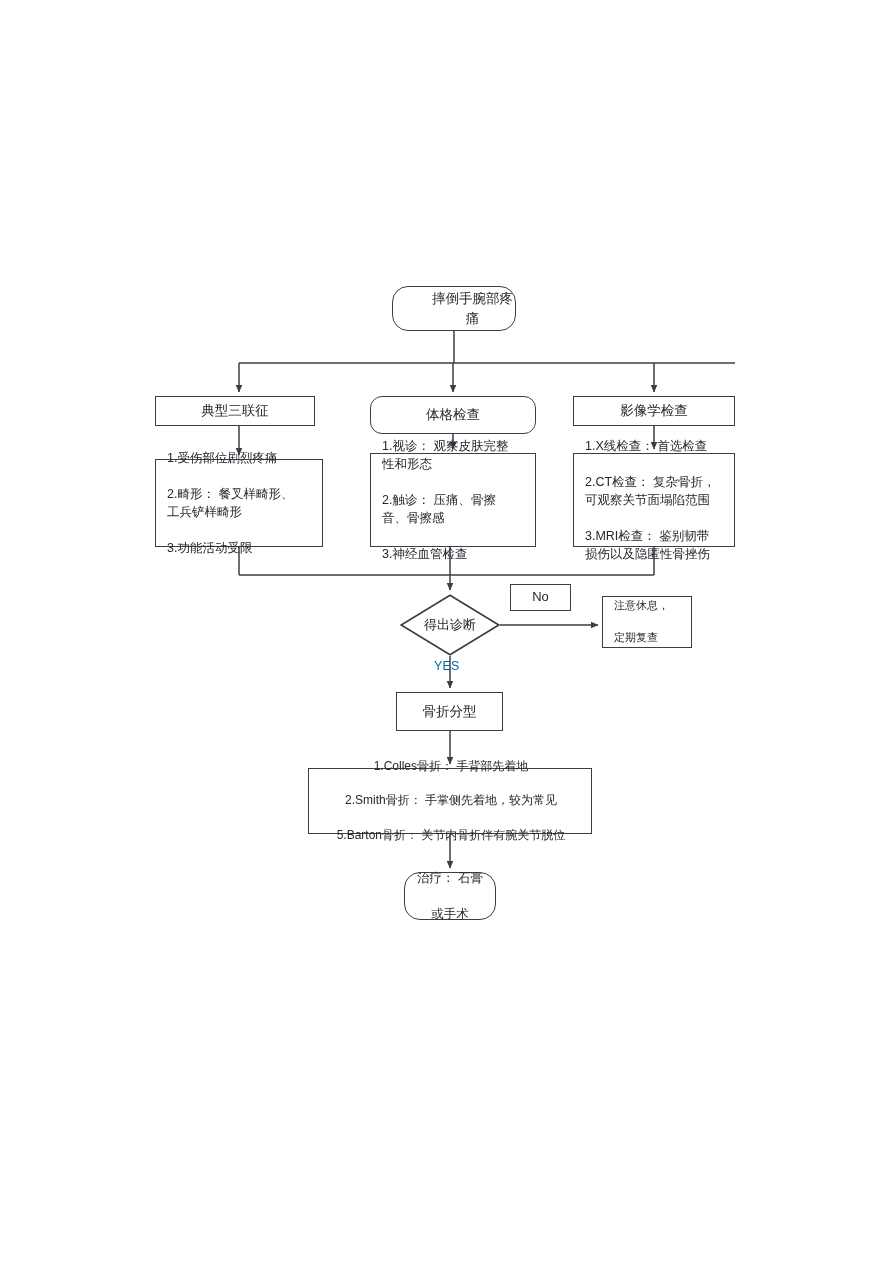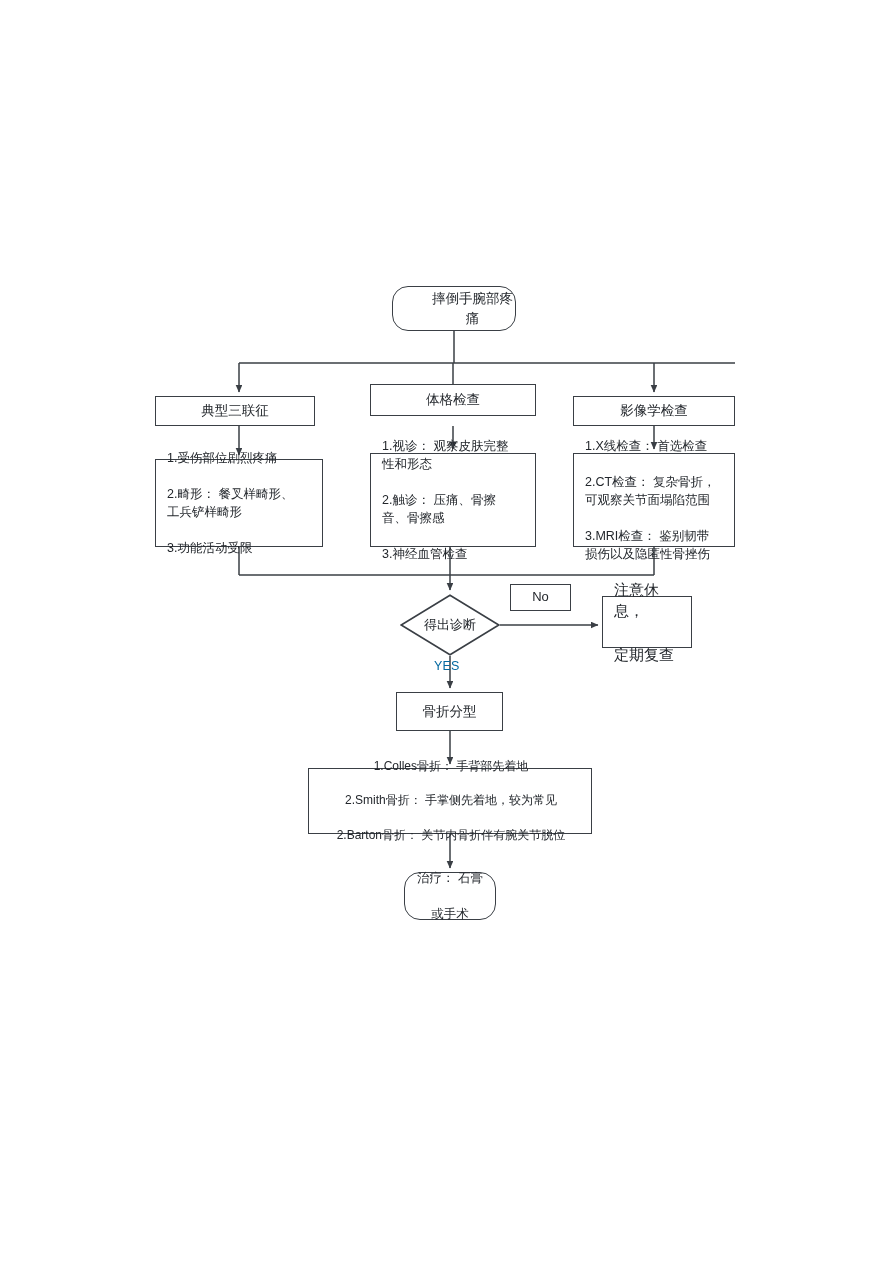--- a/index.html
+++ b/index.html
@@ -72,27 +72,27 @@
     display: flex;
     align-items: center;
     justify-content: center;
     font-size: 13px;
     color: #23272c;
     pointer-events: none;
   }
   
   #node-start      { left: 392px; top: 286px; width: 124px; height: 45px;  font-size: 13.5px; padding-left: 37px; }
   #node-col1-head  { left: 155px; top: 396px; width: 160px; height: 30px;  font-size: 13.5px; }
-  #node-col2-head  { left: 370px; top: 384px; width: 166px; height: 32px;  font-size: 13.5px; }
+  #node-col2-head  { left: 370px; top: 396px; width: 166px; height: 38px;  font-size: 13.5px; border-radius: 12px; }
   #node-col3-head  { left: 573px; top: 396px; width: 162px; height: 30px;  font-size: 13.5px; }
   #node-col1-body  { left: 155px; top: 459px; width: 168px; height: 88px;  font-size: 12.5px; }
   #node-col2-body  { left: 370px; top: 453px; width: 166px; height: 94px;  font-size: 12.5px; }
   #node-col3-body  { left: 573px; top: 453px; width: 162px; height: 94px;  font-size: 12.5px; }
   #node-no-label   { left: 510px; top: 584px; width: 61px;  height: 27px;  font-size: 13px; }
-  #node-rest       { left: 602px; top: 596px; width: 90px;  height: 52px;  font-size: 15px; }
+  #node-rest       { left: 602px; top: 596px; width: 90px;  height: 52px;  font-size: 11px; }
   #node-class-head { left: 396px; top: 692px; width: 107px; height: 39px;  font-size: 13.5px; }
   #node-class-body { left: 308px; top: 768px; width: 284px; height: 66px;  font-size: 12px; text-align: center; }
   #node-treat      { left: 404px; top: 872px; width: 92px;  height: 48px;  font-size: 12.5px; }
   #diamond-decide  { left: 400px; top: 594px; width: 100px; height: 62px; }
 </style>
 </head>
 <body>
 
 <svg id="flow-canvas" viewBox="0 0 893 1263">
   <defs>
@@ -183,21 +183,21 @@
     <div>定期复查</div>
   </div>
 </div>
 
 <div class="node" id="node-class-head">骨折分型</div>
 
 <div class="node listbox" id="node-class-body">
   <div class="lines">
     <div>1.Colles骨折： 手背部先着地</div>
     <div>2.Smith骨折： 手掌侧先着地，较为常见</div>
-    <div>2.Barton骨折： 关节内骨折伴有腕关节脱位</div>
+    <div>5.Barton骨折： 关节内骨折伴有腕关节脱位</div>
   </div>
 </div>
 
 <div class="node terminal listbox" id="node-treat" style="justify-content:center; text-align:center; padding:11px;">
   <div class="lines" style="text-align:center;">
     <div>治疗： 石膏</div>
     <div>或手术</div>
   </div>
 </div>
 

